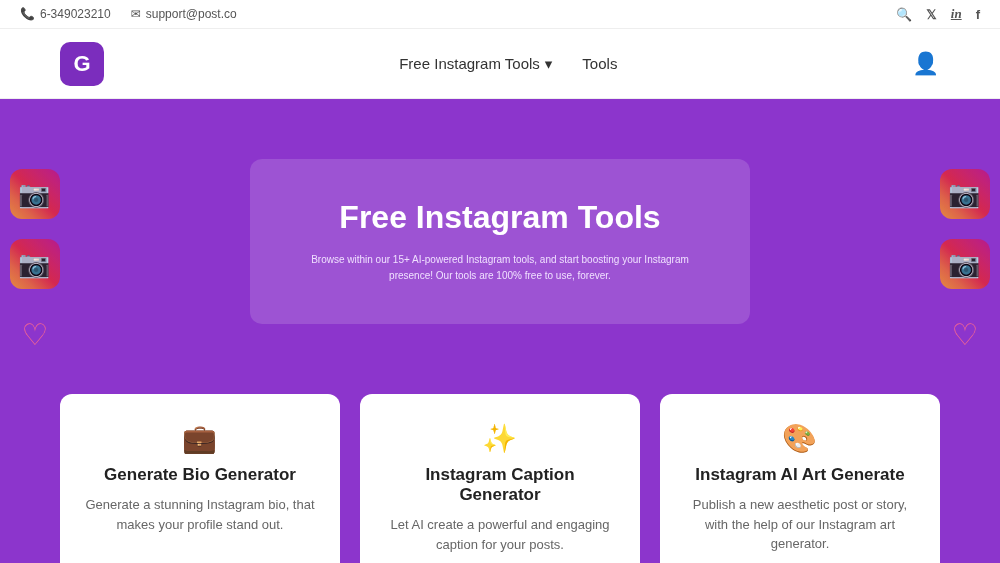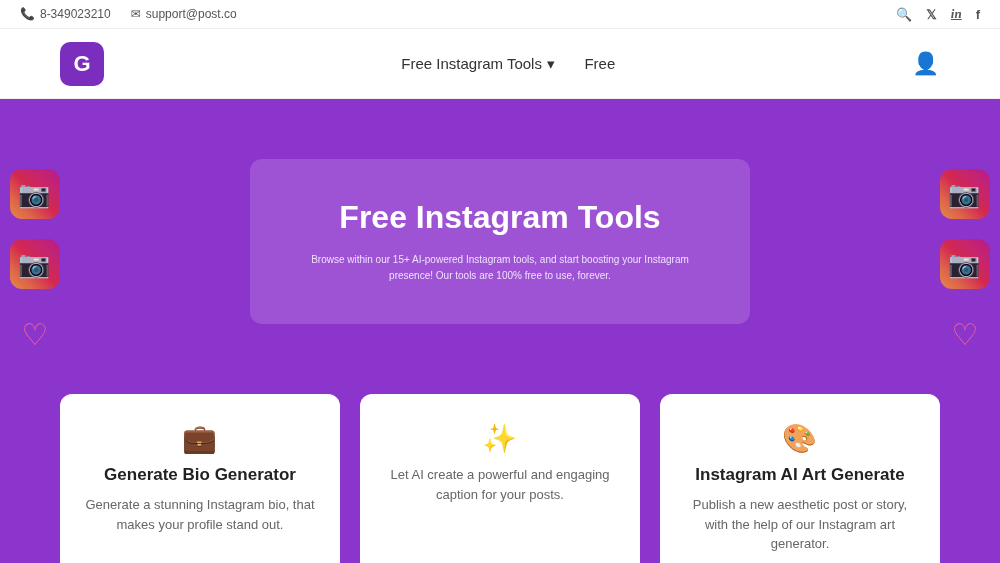--- a/index.html
+++ b/index.html
@@ -165,21 +165,21 @@
       line-height: 1.5;
     }
   </style>
 </head>
 <body>
 
 <div class="topbar">
   <div class="topbar-left">
     <span>
       <span>📞</span>
-      <span>8-349023210</span>
+      <span>6-349023210</span>
     </span>
     <span>
       <span>✉</span>
       <span>support@post.co</span>
     </span>
   </div>
   <div class="topbar-right">
     <a href="#">🔍</a>
     <a href="#" style="font-weight:bold;">𝕏</a>
     <a href="#" style="font-weight:bold; font-style:italic; font-family:Georgia;text-decoration:underline;">in</a>
@@ -191,21 +191,21 @@
   <div class="navbar-logo">
     <div class="logo-box">
       <span>G</span>
     </div>
   </div>
   <div class="navbar-menu">
     <div class="dropdown">
       <span>Free Instagram Tools</span>
       <span>▾</span>
     </div>
-    <a href="#">Free</a>
+    <a href="#">Tools</a>
   </div>
   <div class="navbar-user">👤</div>
 </nav>
 
 <section class="hero">
   
   <div class="side-icons-left">
     <div class="side-icon ig-gradient" style="font-size:26px; color:white;">📷</div>
     <div class="side-icon ig-gradient" style="font-size:26px; color:white;">📷</div>
     <div class="side-icon ig-heart" style="color:#ff6b8a;">♡</div>
@@ -228,20 +228,21 @@
   <div class="cards-grid" id="cards-container">
 
   <div class="card">
       <div style="font-size:28px;">💼</div>
       <div class="card-title">Generate Bio Generator</div>
       <div class="card-desc">Generate a stunning Instagram bio, that makes your profile stand out.</div>
 
     </div>
       <div class="card">
       <div style="font-size:28px;">✨</div>
+      <div class="card-title">Instagram Caption Generator</div>
       <div class="card-desc">Let AI create a powerful and engaging caption for your posts.</div>
 
     </div>
       <div class="card">
       <div style="font-size:28px;">🎨</div>
       <div class="card-title">Instagram AI Art Generate</div>
       <div class="card-desc">Publish a new aesthetic post or story, with the help of our Instagram art generator.</div>
 
     </div>
     </div>

